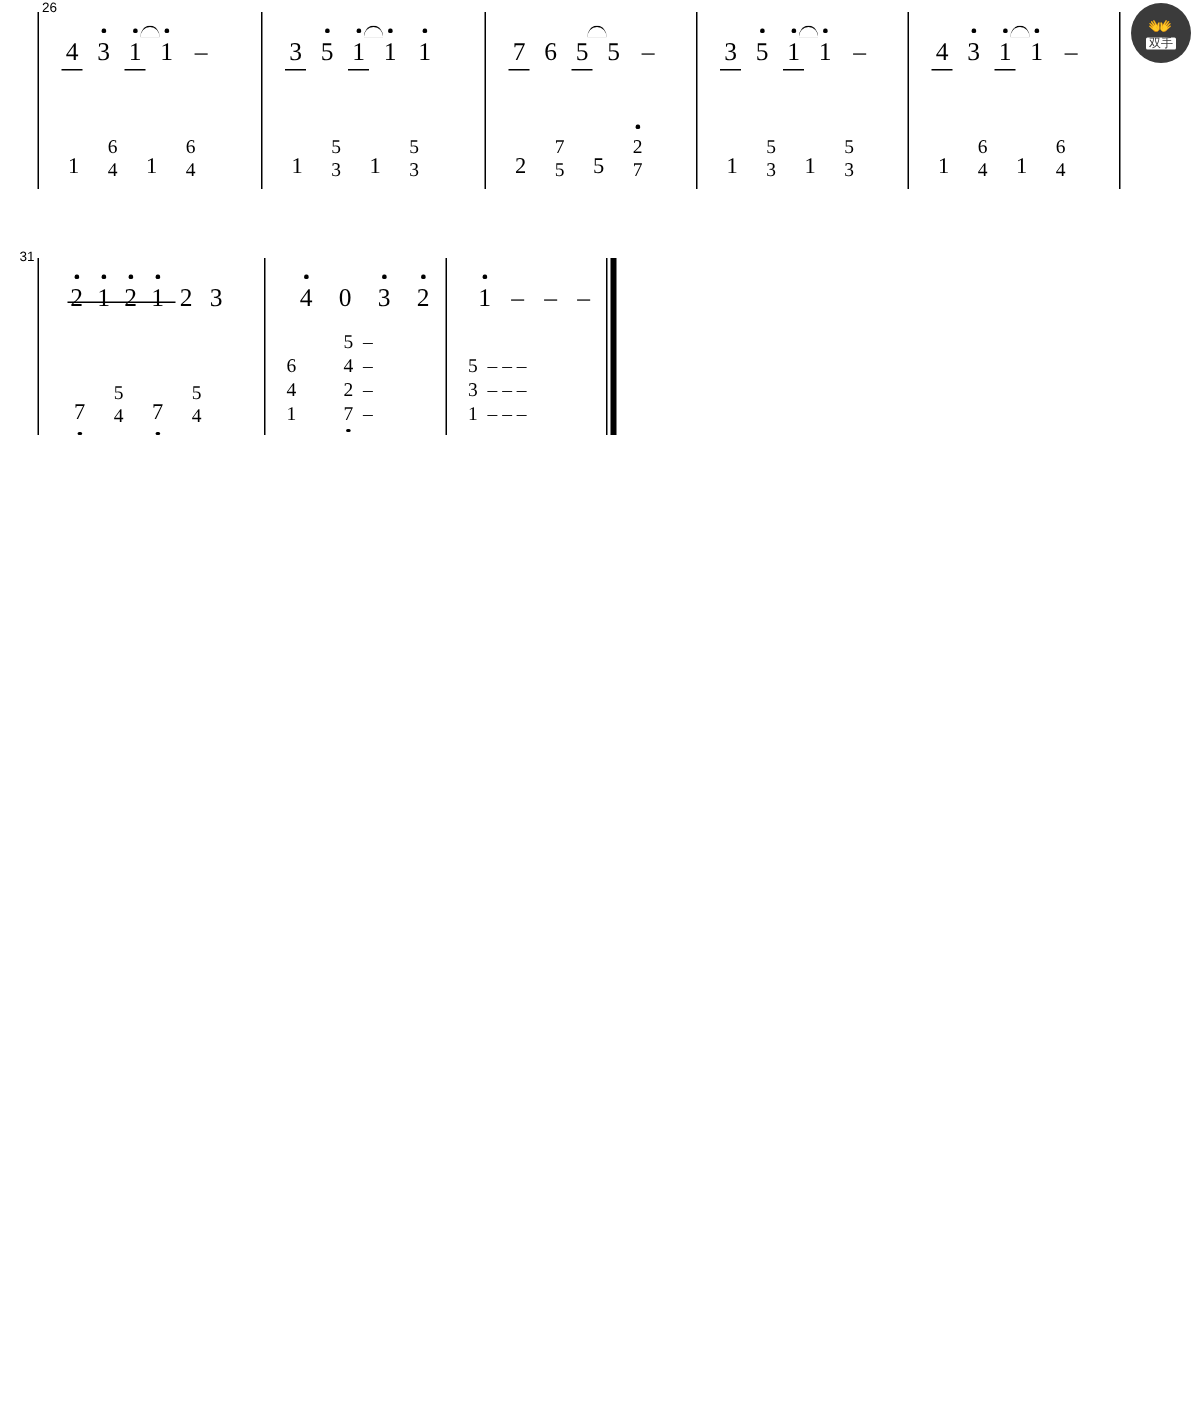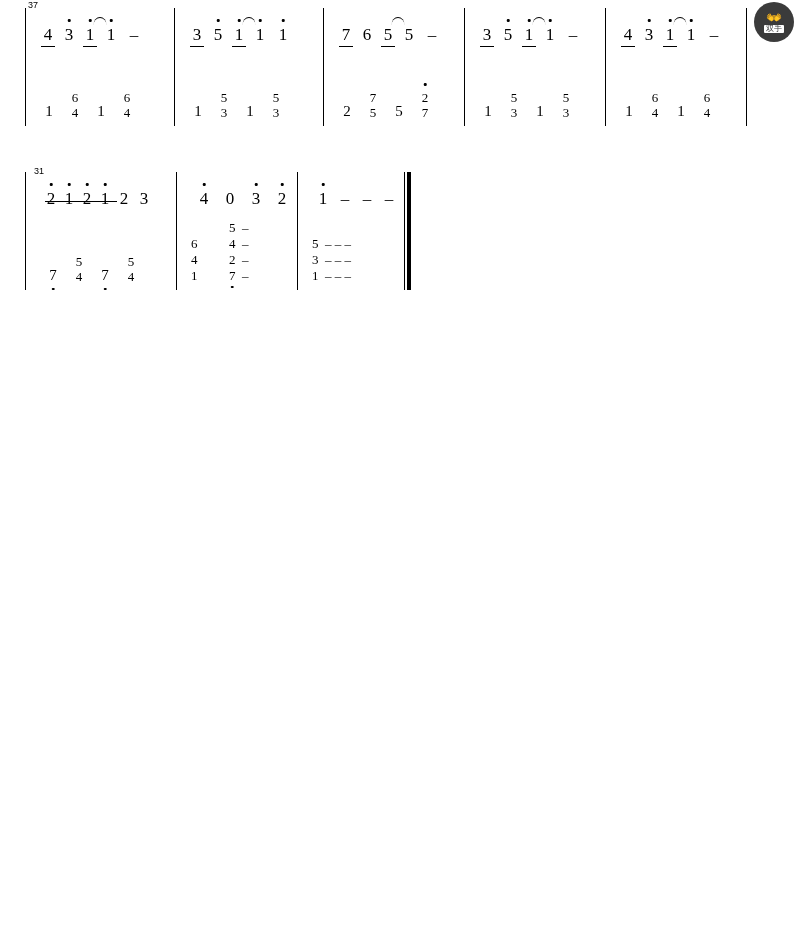--- a/index.html
+++ b/index.html
@@ -55,21 +55,21 @@
   #system-1 { left: 25px; top: 8px; }
   #system-2 { left: 25px; top: 172px; }
 
   .measure-number {
     position: absolute;
     font-size: 9px;
     font-family: "Liberation Sans", sans-serif;
     color: #000;
   }
   #meas-num-26 { left: 28px; top: 0px; }
-  #meas-num-31 { left: 34px; top: 166px; text-align: right; }
+  #meas-num-31 { left: 13px; top: 166px; text-align: right; }
 
   .barline {
     width: 1px;
     background: #000;
     height: 118px;
     align-self: flex-start;
   }
   .final-barline {
     display: flex;
     align-items: flex-start;
@@ -173,21 +173,21 @@
   }
 </style>
 </head>
 <body>
 
 <div class="badge">
   <div class="glyphs">👐</div>
   <div class="word">双手</div>
 </div>
 
-<div class="measure-number" id="meas-num-26">37</div>
+<div class="measure-number" id="meas-num-26">26</div>
 
 <div class="system" id="system-1">
 
   <div class="barline"></div>
 
   <div class="measure" style="width:148px">
     <div class="melody-row" style="left:12px">
       <div class="note" style="width:20px">
         <span class="num">4</span>
         <span class="beam" style="left:3px;right:3px"></span>

